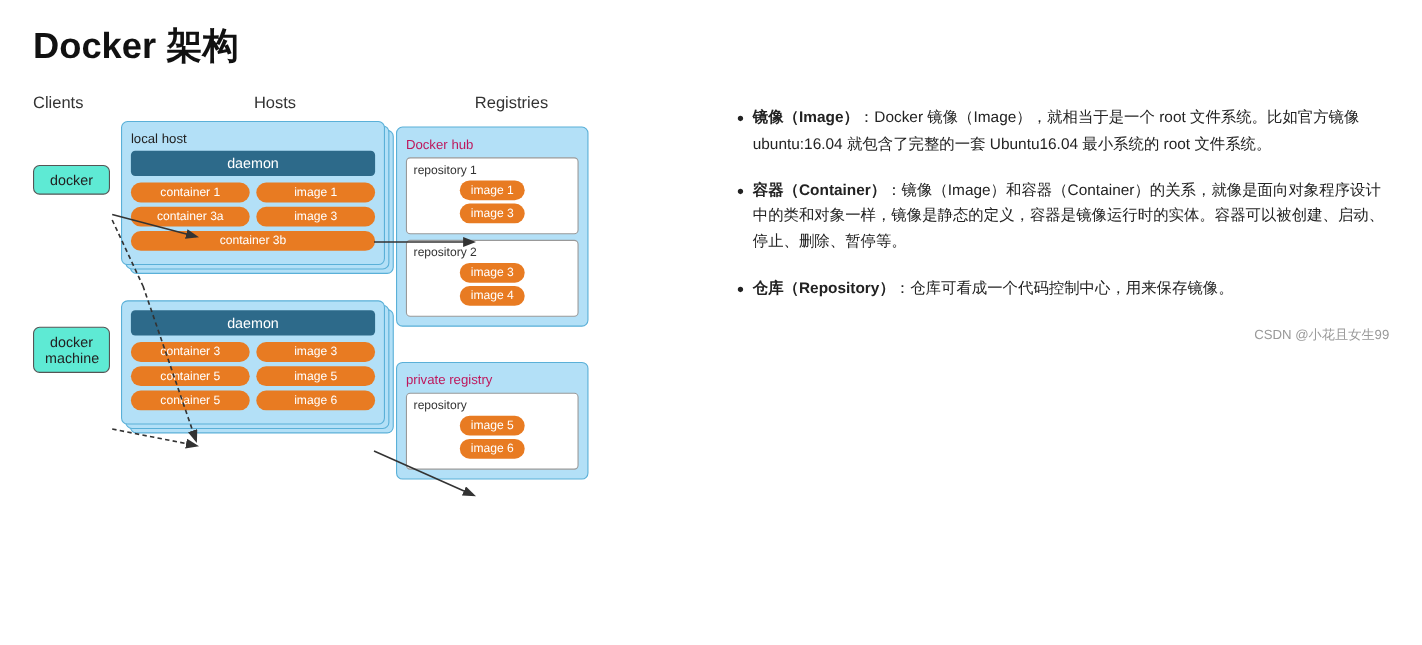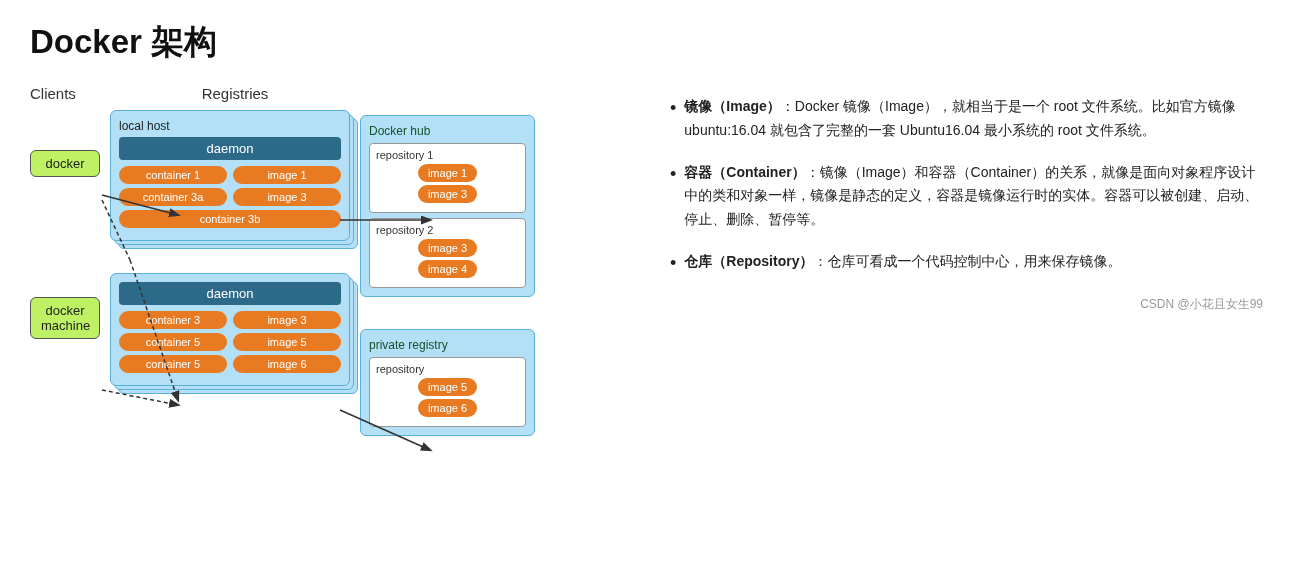--- a/index.html
+++ b/index.html
@@ -53,21 +53,21 @@
       gap: 80px;
       margin-top: 40px;
       width: 75px;
     }
     .client-box {
       border: 1.5px solid #555;
       border-radius: 6px;
       padding: 5px 10px;
       font-size: 13px;
       text-align: center;
-      background: #bef264;
+      background: #5eead4;
       width: 70px;
     }
 
     
     .hosts-col {
       display: flex;
       flex-direction: column;
       gap: 12px;
       width: 240px;
       margin-left: 5px;
@@ -141,21 +141,21 @@
       margin-top: 5px;
     }
     .registry-card {
       background: #b3e0f7;
       border: 1.5px solid #5ab0d8;
       border-radius: 6px;
       padding: 8px;
     }
     .registry-label {
       font-size: 12px;
-      color: #14532d;
+      color: #be185d;
       margin-bottom: 5px;
     }
     .repo-section {
       background: #fff;
       border: 1px solid #999;
       border-radius: 4px;
       padding: 5px 6px;
       margin-bottom: 5px;
     }
     .repo-section:last-child { margin-bottom: 0; }
@@ -209,20 +209,21 @@
 </head>
 <body>
 
 <h1>Docker 架构</h1>
 
 <div class="main-layout">
   <div class="diagram-area">
 
     <div class="section-labels">
       <div class="label-clients">Clients</div>
+      <div class="label-hosts">Hosts</div>
       <div class="label-registries">Registries</div>
     </div>
 
     <div class="diagram-content" style="position:relative;">
 
       <svg class="diagram-svg" viewBox="0 0 590 480" style="position:absolute;top:0;left:0;width:590px;height:480px;pointer-events:none;z-index:10;">
 
         <defs>
           <marker id="arr" markerWidth="8" markerHeight="6" refX="6" refY="3" orient="auto">
             <polygon points="0 0, 8 3, 0 6" fill="#333"></polygon>

